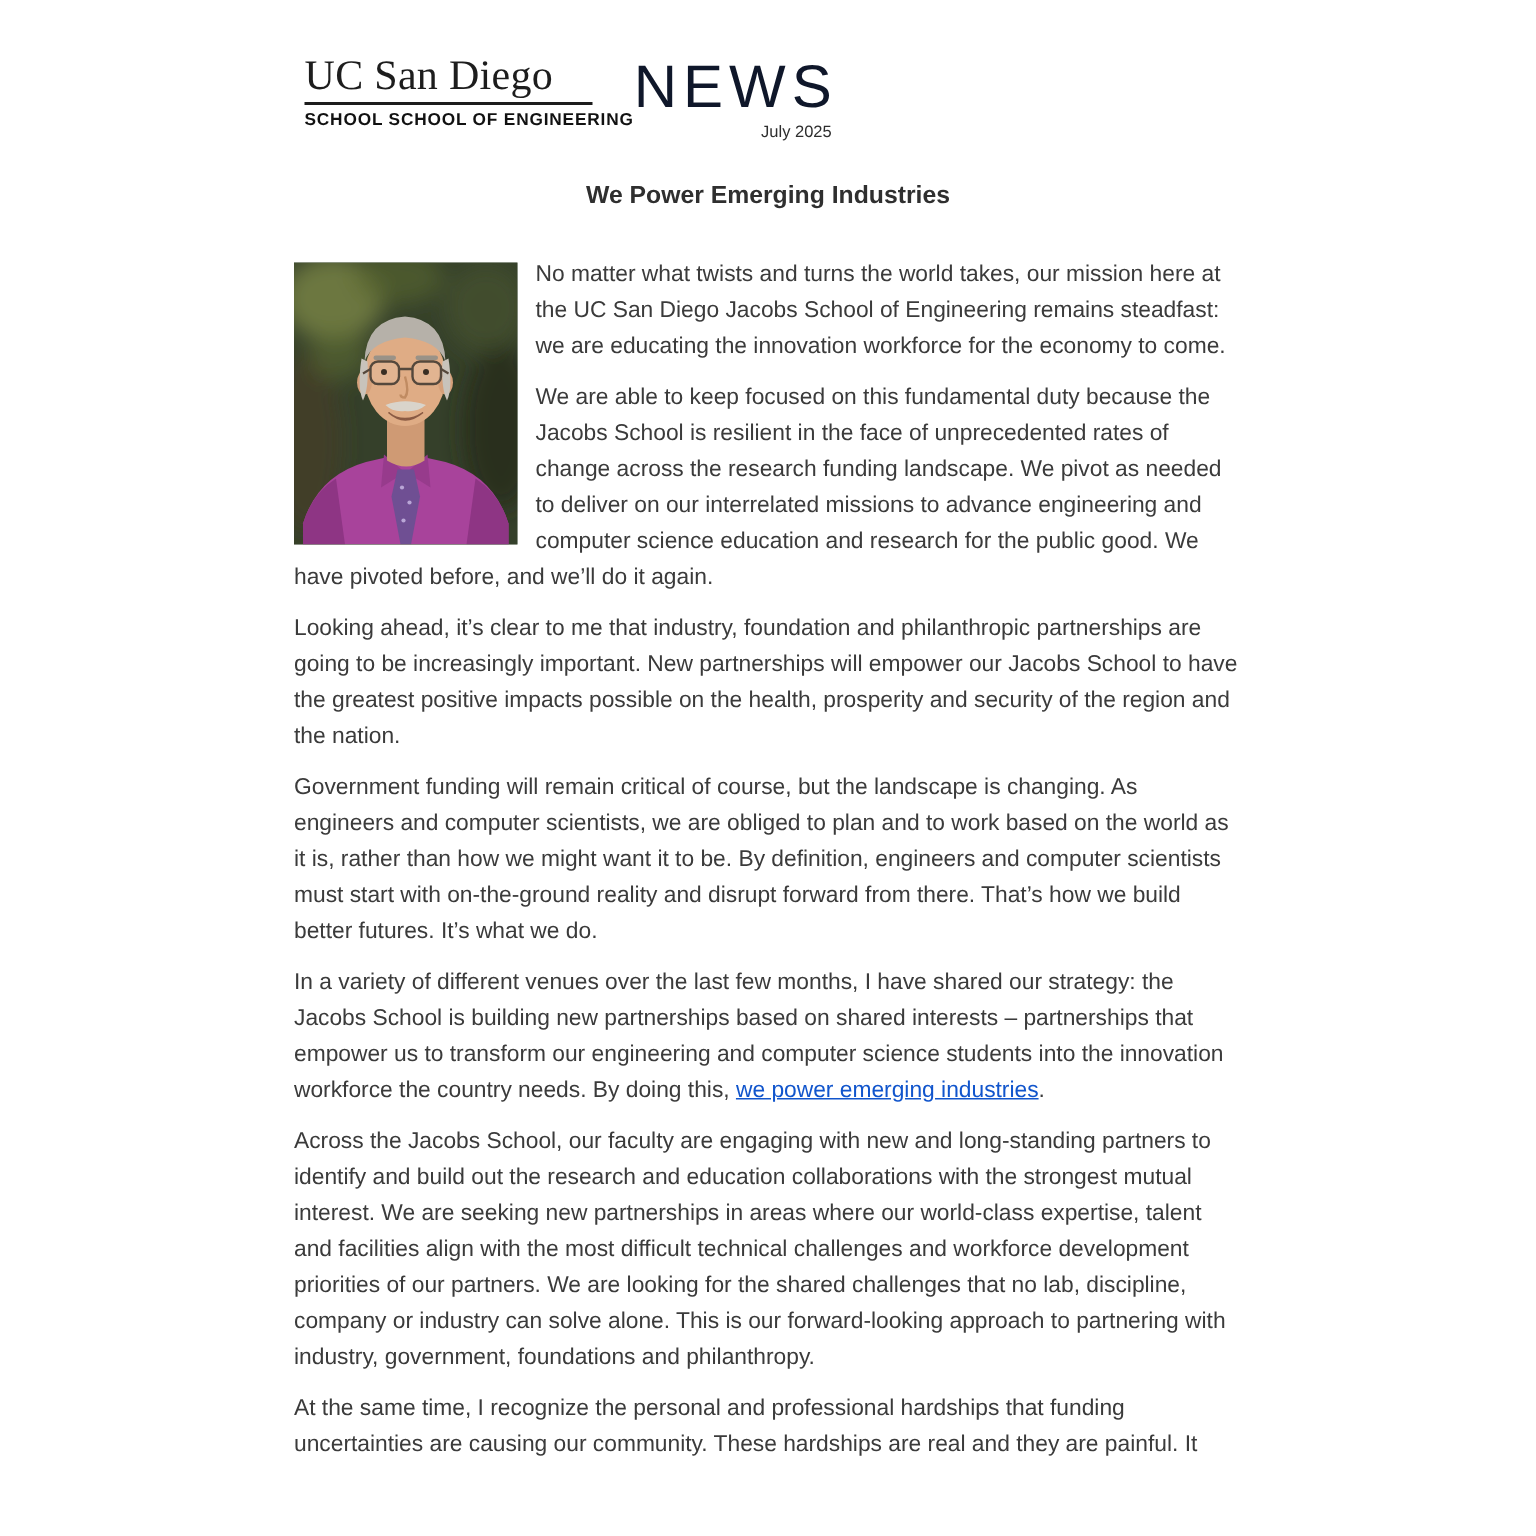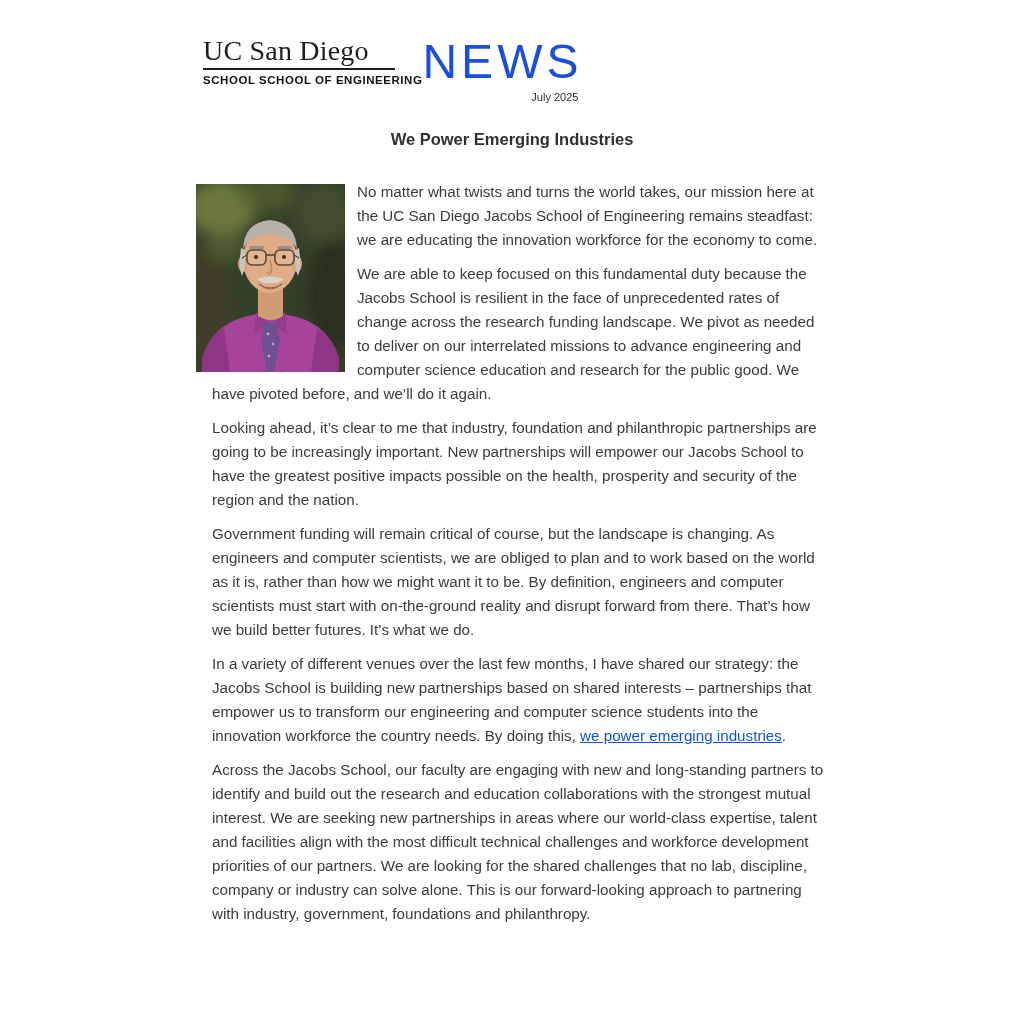--- a/index.html
+++ b/index.html
@@ -44,24 +44,24 @@
     font-weight: bold;
     letter-spacing: 0.55px;
     color: #111111;
     white-space: nowrap;
   }
   .news-block {
     text-align: right;
     padding-top: 0;
   }
   .news-label {
-    font-size: 48px;
+    font-size: 40px;
     font-weight: 500;
     letter-spacing: 4px;
-    color: #1d4ed8;
+    color: #0f172a;
     line-height: 1.1;
     margin-right: -4px; 
   }
   .news-date {
     font-size: 11px;
     color: #2e2e2e;
     margin-top: 2px;
   }
   
   .article-title {
@@ -71,21 +71,20 @@
     color: #2f2f2f;
     margin-top: 27px;
   }
   .article-body {
     margin-top: 31px;
     font-size: 15.2px;
     line-height: 24px;
   }
   .article-body p {
     margin: 0 0 10px 0;
-    padding-left: 16px;
   }
   .portrait {
     float: left;
     width: 149px;
     height: 188px;
     margin: 4px 12px 8px 0;
     overflow: hidden;
     background: #33402a;
   }
   .portrait svg { display: block; width: 100%; height: 100%; }
@@ -182,15 +181,16 @@
     <p>We are able to keep focused on this fundamental duty because the Jacobs School is resilient in the face of unprecedented rates of change across the research funding landscape. We pivot as needed to deliver on our interrelated missions to advance engineering and computer science education and research for the public good. We have pivoted before, and we’ll do it again.</p>
 
     <p>Looking ahead, it’s clear to me that industry, foundation and philanthropic partnerships are going to be increasingly important. New partnerships will empower our Jacobs School to have the greatest positive impacts possible on the health, prosperity and security of the region and the nation.</p>
 
     <p>Government funding will remain critical of course, but the landscape is changing. As engineers and computer scientists, we are obliged to plan and to work based on the world as it is, rather than how we might want it to be. By definition, engineers and computer scientists must start with on-the-ground reality and disrupt forward from there. That’s how we build better futures. It’s what we do.</p>
 
     <p><span>In a variety of different venues over the last few months, I have shared our strategy: the Jacobs School is building new partnerships based on shared interests – partnerships that empower us to transform our engineering and computer science students into the innovation workforce the country needs. By doing this, </span><a href="#" class="body-link">we power emerging industries</a><span>.</span></p>
 
     <p>Across the Jacobs School, our faculty are engaging with new and long-standing partners to identify and build out the research and education collaborations with the strongest mutual interest. We are seeking new partnerships in areas where our world-class expertise, talent and facilities align with the most difficult technical challenges and workforce development priorities of our partners. We are looking for the shared challenges that no lab, discipline, company or industry can solve alone. This is our forward-looking approach to partnering with industry, government, foundations and philanthropy.</p>
 
+    <p>At the same time, I recognize the personal and professional hardships that funding uncertainties are causing our community. These hardships are real and they are painful. It</p>
 
   </div>
 </div>
 
 </body></html>

